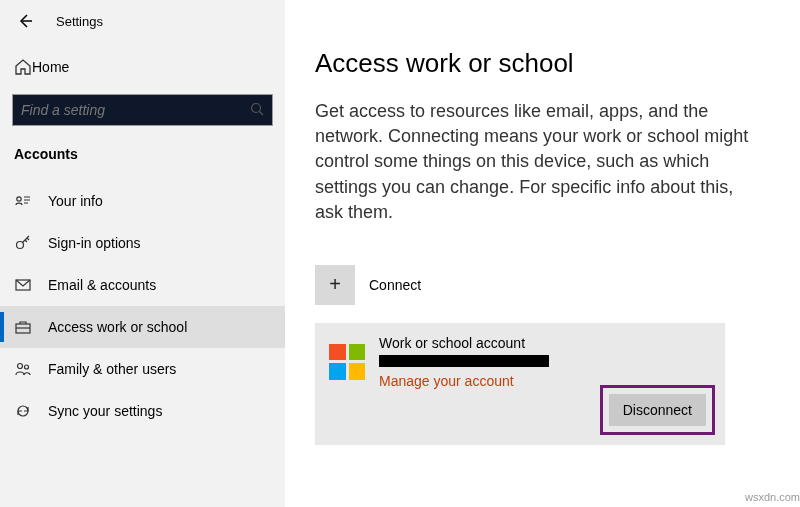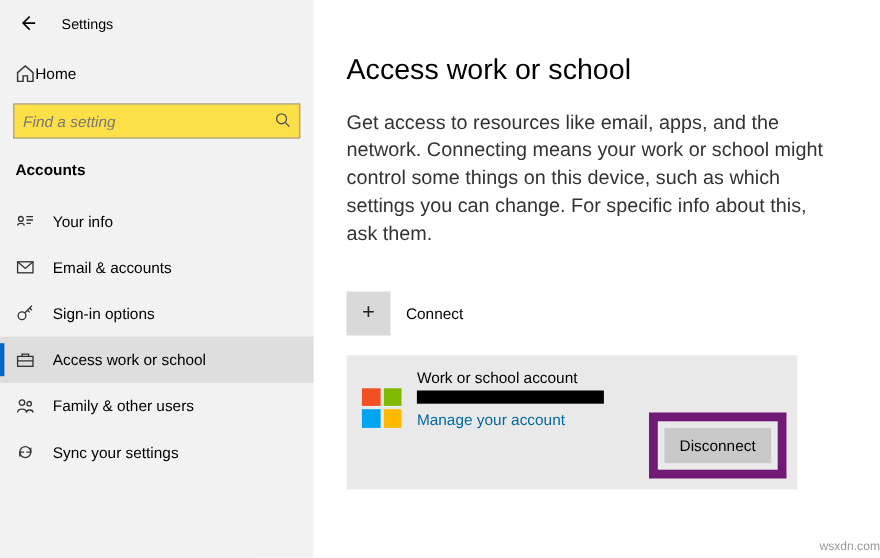--- a/index.html
+++ b/index.html
@@ -29,21 +29,21 @@
     .back-btn { width: 18px; height: 18px; display: inline-flex; align-items: center; justify-content: center; cursor: pointer; }
     .title { font-size: 13px; }
     .home-row {
       display: flex; align-items: center; 
       padding: 10px 0 10px 14px; cursor: pointer;
     }
     .sidebar-icon { width: 18px; height: 18px; display:inline-flex; align-items:center; justify-content:center; color:#333; }
     .search-box {
       margin: 8px 12px 14px 12px;
       border: 1px solid #999;
-      background: #fde047;
+      background: #0f172a;
       height: 32px;
       display: flex; align-items: center;
       padding: 0 8px;
     }
     .search-box input {
       flex: 1; border: none; outline: none; background: transparent;
       font-size: 14px; color: #666; font-style: italic;
     }
     .search-box input::placeholder { color: #777; font-style: italic; }
     .section-label { font-weight: 600; padding: 6px 0 12px 14px; font-size: 14px; }
@@ -68,30 +68,30 @@
     }
     .plus-box {
       width: 40px; height: 40px; background: #d9d9d9;
       display: flex; align-items: center; justify-content: center;
       font-size: 20px; color: #222;
     }
     .account-card {
       background: #e9e9e9; padding: 12px 14px 56px 14px; position: relative;
       width: 410px;
     }
-    .account-head { display: flex; gap: 14px; align-items: flex-end; }
+    .account-head { display: flex; gap: 14px; align-items: center; }
     .ms-logo { width: 36px; height: 36px; display: grid; grid-template-columns: 1fr 1fr; grid-template-rows: 1fr 1fr; gap: 3px; }
     .ms-logo div:nth-child(1){background:#f25022;}
     .ms-logo div:nth-child(2){background:#7fba00;}
     .ms-logo div:nth-child(3){background:#00a4ef;}
     .ms-logo div:nth-child(4){background:#ffb900;}
     .account-name { font-size: 14px; margin-bottom: 4px; }
     .redacted { width: 170px; height: 12px; background: #000; margin-bottom: 6px; }
-    .manage-link { color: #0369a1; font-size: 14px; cursor: pointer; }
-    .disconnect-wrap { position: absolute; right: 10px; bottom: 10px; border: 8px solid #701a75; padding: 6px; }
+    .manage-link { color: #c2410c; font-size: 14px; cursor: pointer; }
+    .disconnect-wrap { position: absolute; right: 10px; bottom: 10px; border: 3px solid #701a75; padding: 6px; }
     .disconnect-btn {
       background: #c9c9c9; border: none; padding: 8px 14px; font-size: 14px; cursor: pointer;
     }
     .watermark { position: absolute; right: 0; bottom: 4px; font-size: 11px; color: #999; }
   </style>
 </head>
 <body>
 
 <div class="sidebar">
   <div class="header-row">
@@ -133,35 +133,35 @@
             <path d="M2 13 C2 10.5 8 10.5 8 13" fill="none" stroke="#333" stroke-width="1.2"></path>
             <path d="M10 5 H16 M10 8 H16 M10 11 H14" stroke="#333" stroke-width="1.2"></path>
           </svg>
       </span>
       <span>Your info</span>
     </div>
 
     <div class="nav-item">
       <span class="sidebar-icon">
         <svg width="18" height="18" viewBox="0 0 18 18">
+            <circle cx="6" cy="11" r="3.5" fill="none" stroke="#333" stroke-width="1.2"></circle>
+            <path d="M8.5 8.5 L15 2 M13 4 L15 6 M11 6 L13 8" stroke="#333" stroke-width="1.2" fill="none"></path>
+          </svg>
+      </span>
+      <span>Sign-in options</span>
+    </div>
+
+    <div class="nav-item">
+      <span class="sidebar-icon">
+        <svg width="18" height="18" viewBox="0 0 18 18">
             <rect x="2" y="4" width="14" height="10" fill="none" stroke="#333" stroke-width="1.2"></rect>
             <path d="M2 4 L9 10 L16 4" fill="none" stroke="#333" stroke-width="1.2"></path>
           </svg>
       </span>
       <span>Email &amp; accounts</span>
-    </div>
-
-    <div class="nav-item">
-      <span class="sidebar-icon">
-        <svg width="18" height="18" viewBox="0 0 18 18">
-            <circle cx="6" cy="11" r="3.5" fill="none" stroke="#333" stroke-width="1.2"></circle>
-            <path d="M8.5 8.5 L15 2 M13 4 L15 6 M11 6 L13 8" stroke="#333" stroke-width="1.2" fill="none"></path>
-          </svg>
-      </span>
-      <span>Sign-in options</span>
     </div>
 
     <div class="nav-item active">
       <span class="sidebar-icon">
         <svg width="18" height="18" viewBox="0 0 18 18">
             <rect x="2" y="6" width="14" height="9" fill="none" stroke="#333" stroke-width="1.2"></rect>
             <path d="M6 6 V4 H12 V6" fill="none" stroke="#333" stroke-width="1.2"></path>
             <path d="M2 10 H16" stroke="#333" stroke-width="1.2"></path>
           </svg>
       </span>

